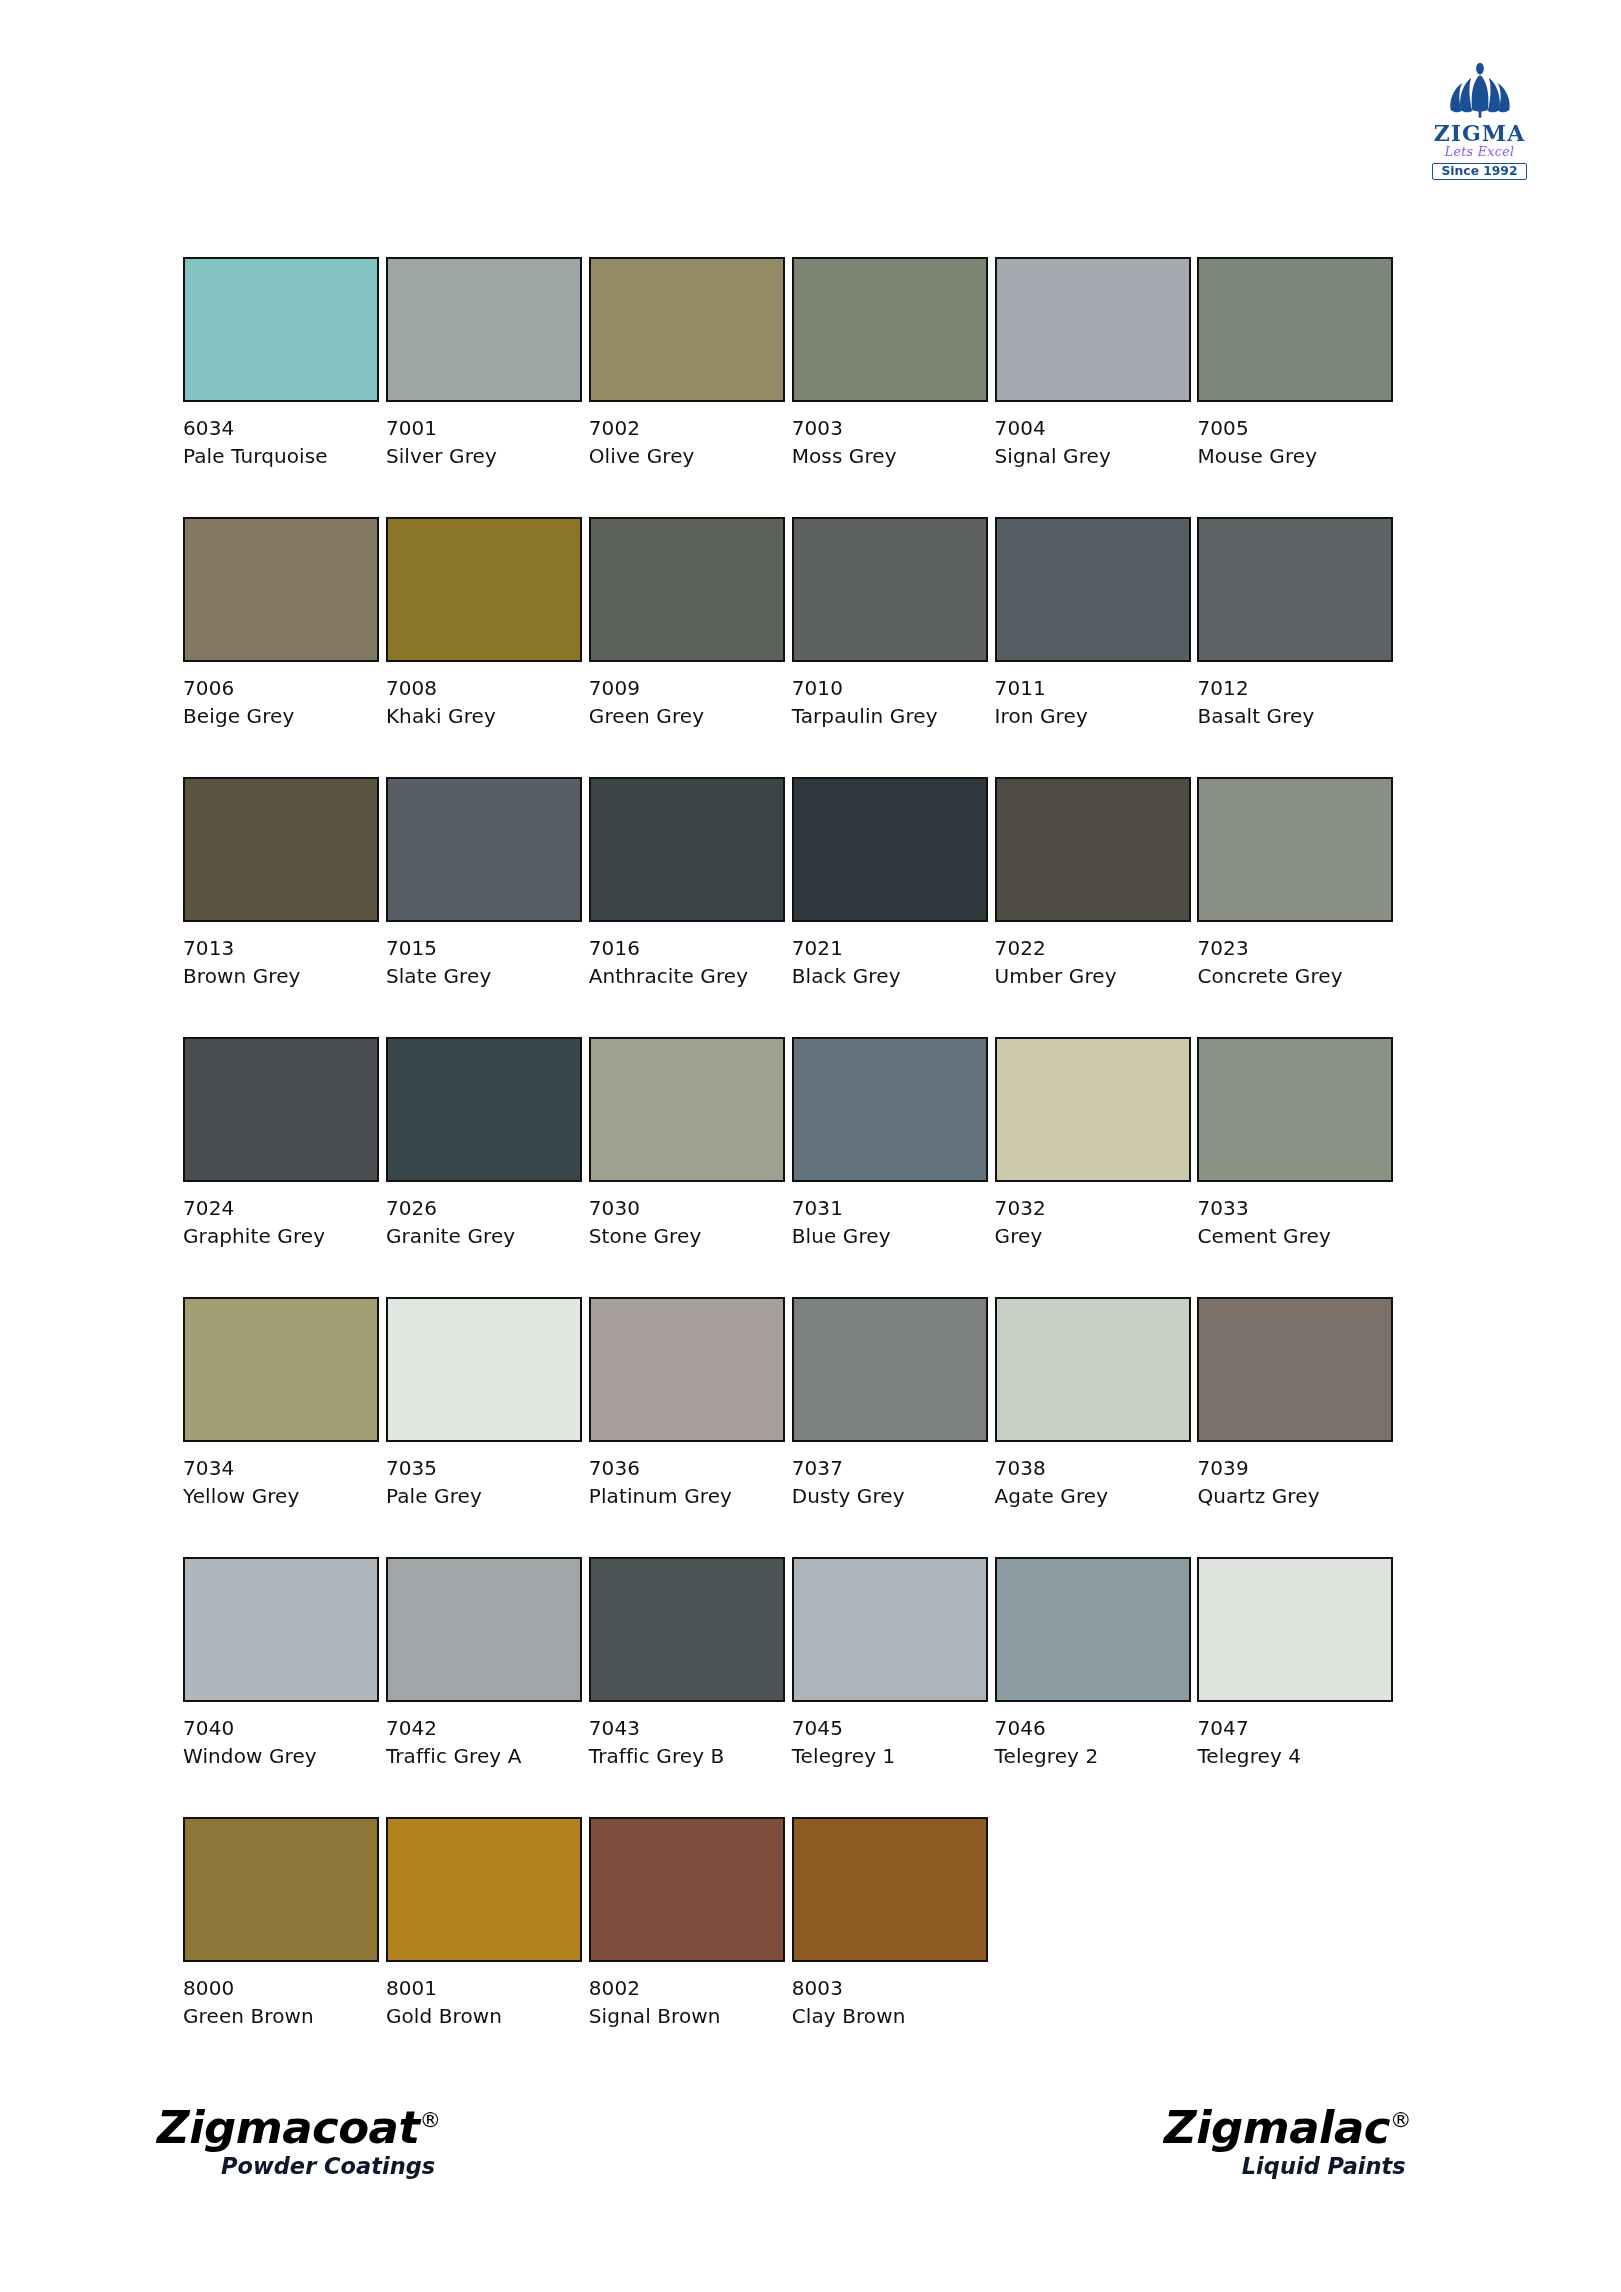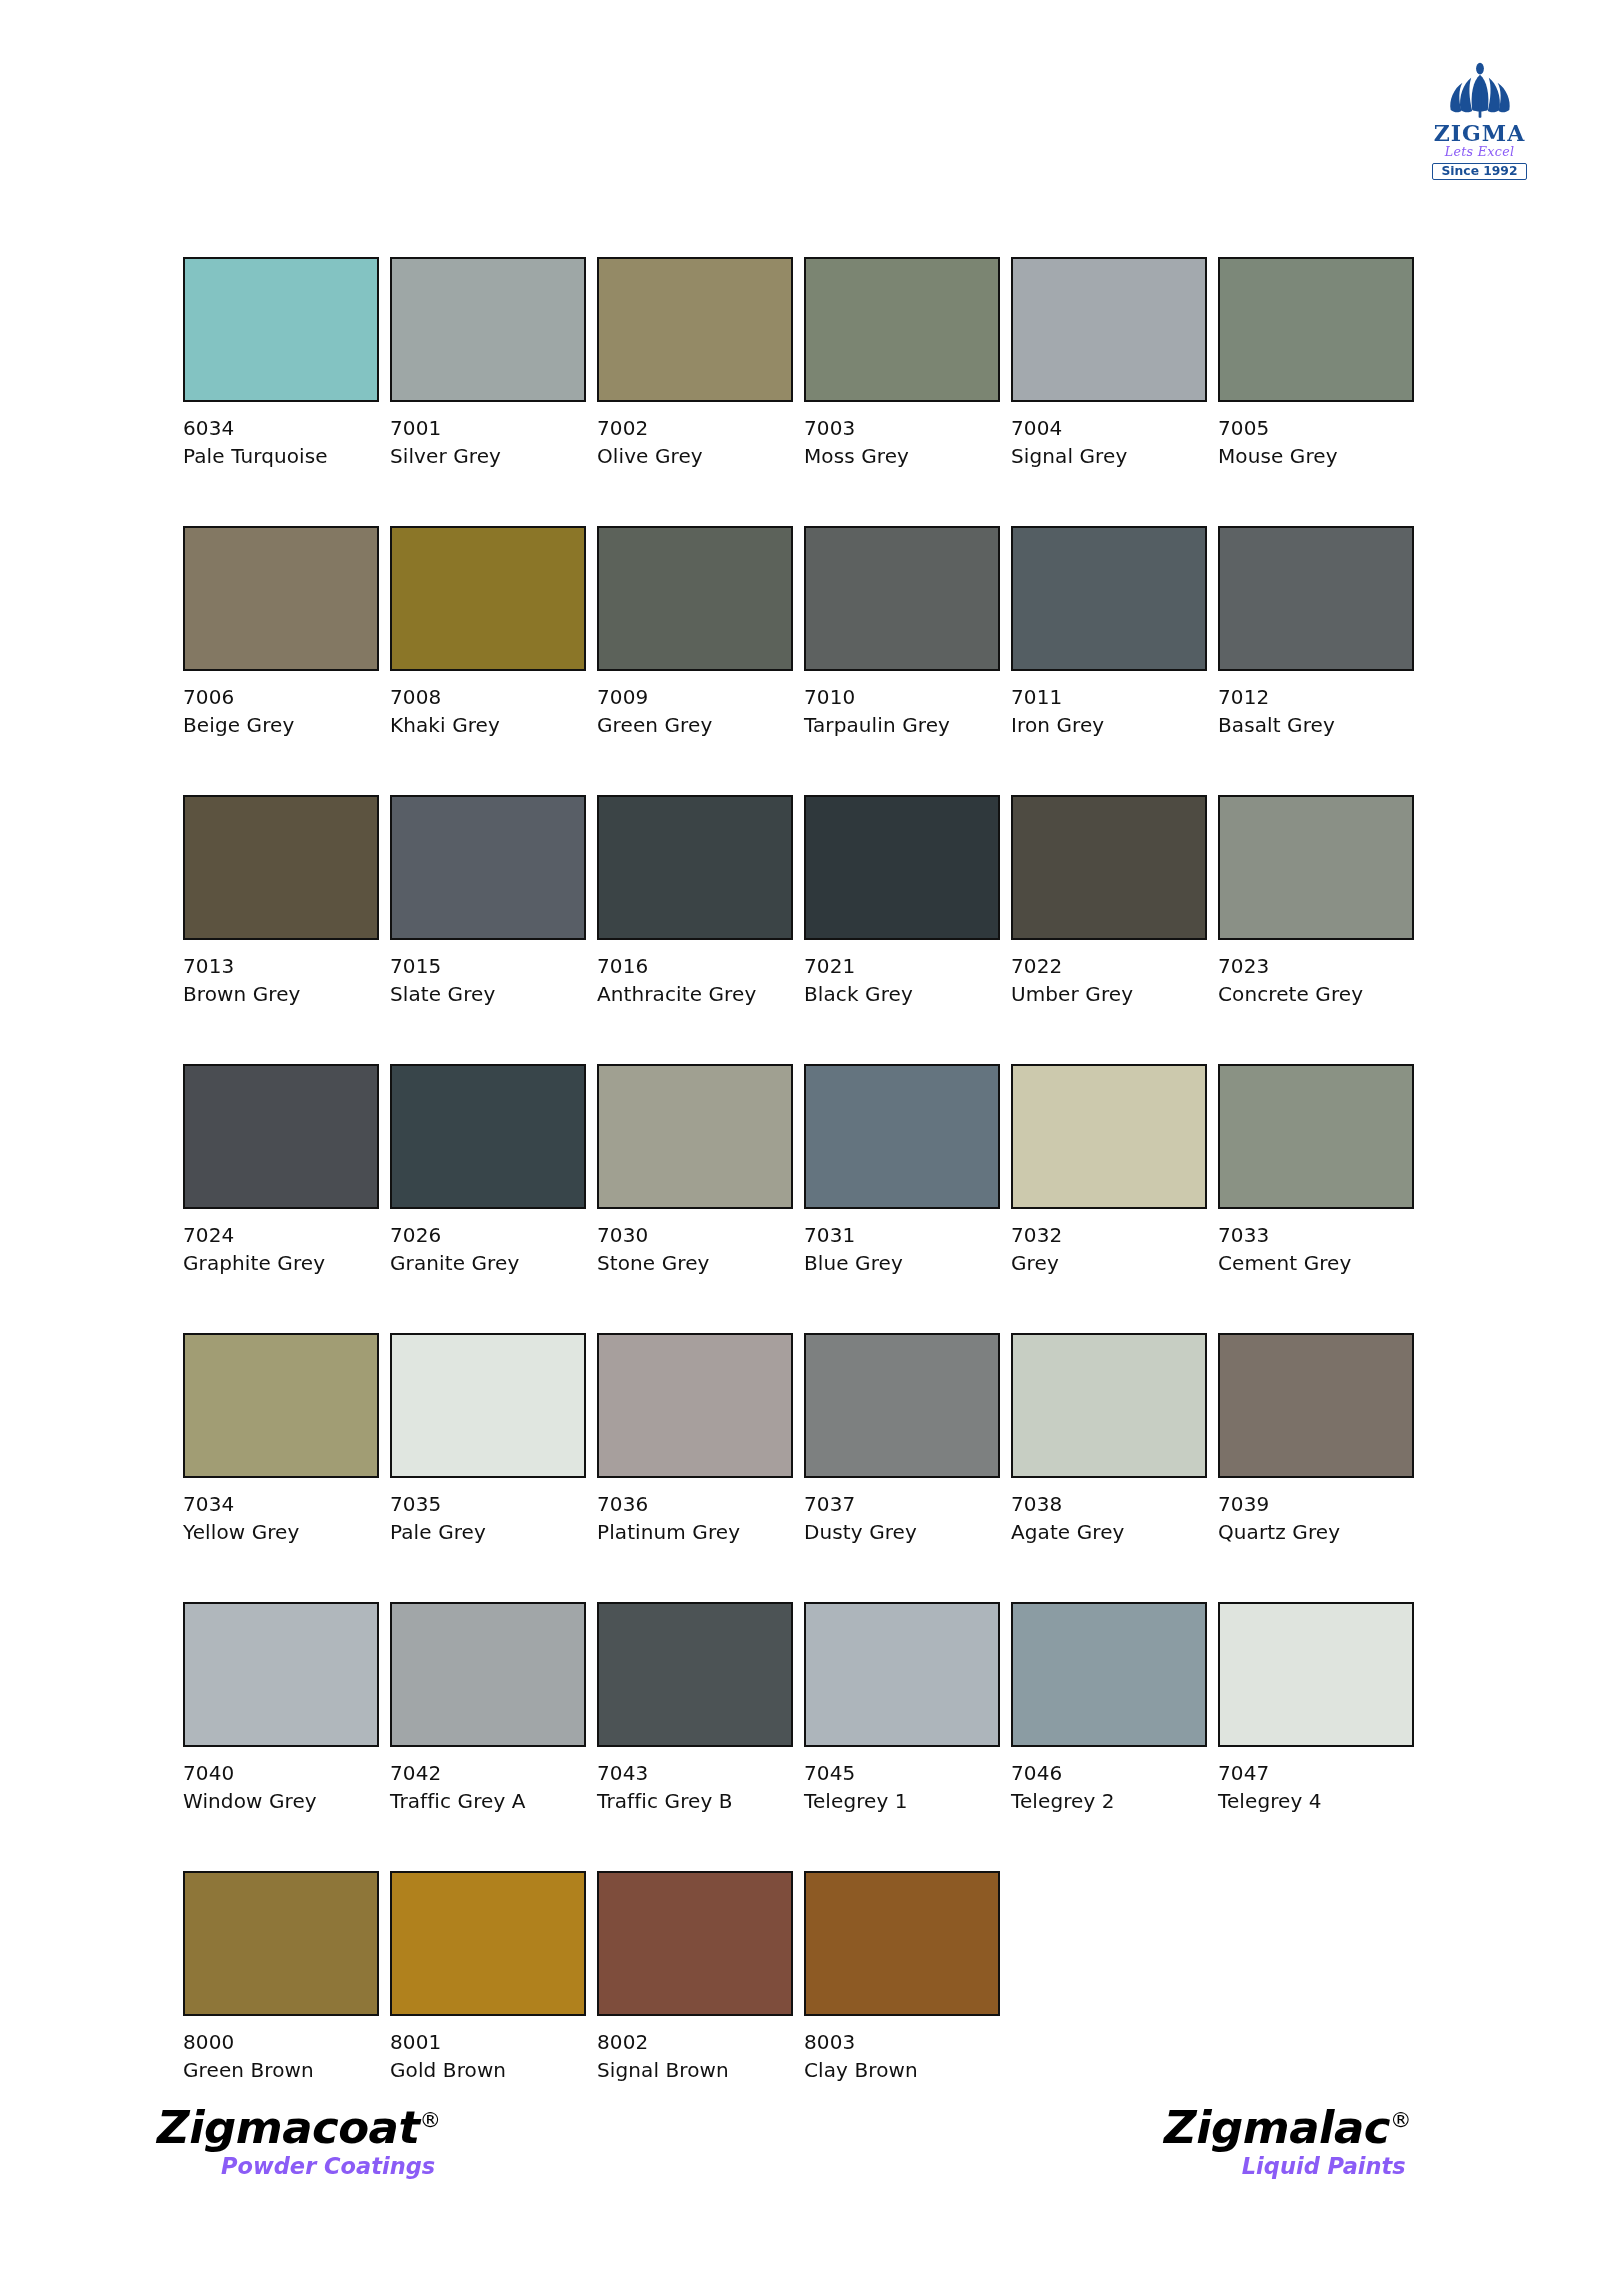--- a/index.html
+++ b/index.html
@@ -63,21 +63,20 @@
   
   .swatch-grid {
     position: absolute;
     left: 183px;
     top: 257px;
     width: 1213px;
     display: grid;
     grid-template-columns: repeat(6, 198px);
     column-gap: 4.9px;
     row-gap: 0;
-    gap: 9px;
   }
   .swatch-cell {
     width: 198px;
     height: 260px;
     box-sizing: border-box;
   }
   .swatch-chip {
     width: 196px;
     height: 145px;
     border: 2.5px solid #111111;
@@ -117,21 +116,21 @@
     vertical-align: super;
     font-style: normal;
     font-weight: normal;
     letter-spacing: 0;
   }
   .footer-sub {
     font-family: "DejaVu Sans", "Liberation Sans", sans-serif;
     font-style: italic;
     font-weight: bold;
     font-size: 22.5px;
-    color: #8b5cf6;
+    color: #0f172a;
     text-align: right;
     margin-top: 4.9px;
     padding-right: 5.9px;
     white-space: nowrap;
   }
 </style>
 </head>
 <body>
 
 <div class="brand-logo">

